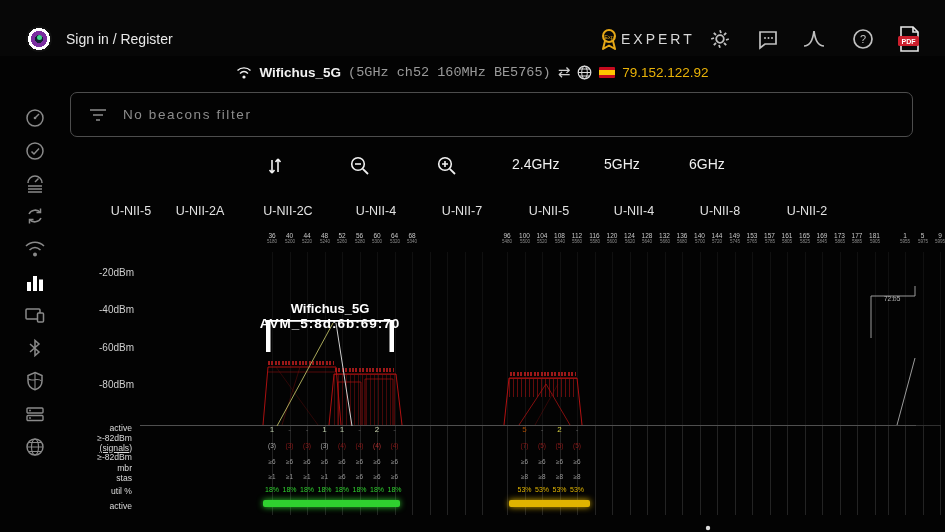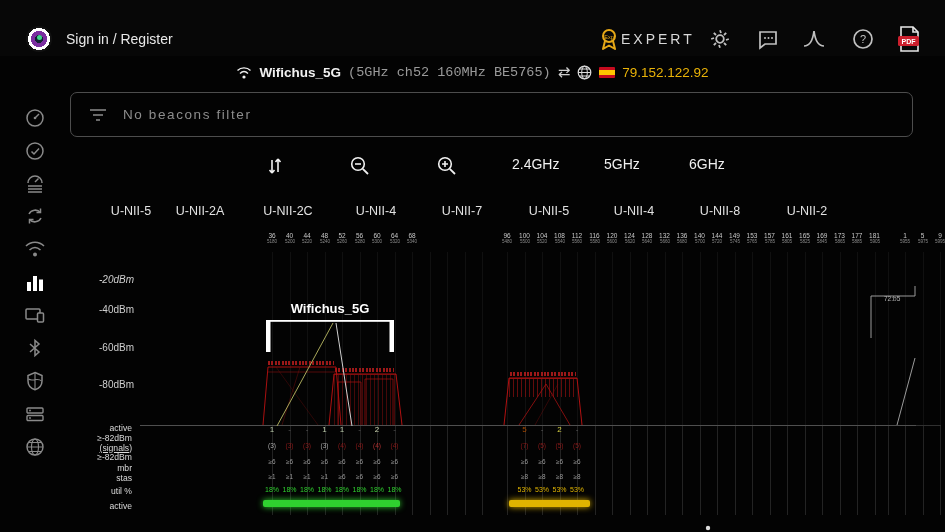--- a/index.html
+++ b/index.html
@@ -245,21 +245,21 @@
   <div class="unii" style="left:89px;">U-NII-5</div>
   <div class="unii" style="left:158px;">U-NII-2A</div>
   <div class="unii" style="left:246px;">U-NII-2C</div>
   <div class="unii" style="left:334px;">U-NII-4</div>
   <div class="unii" style="left:420px;">U-NII-7</div>
   <div class="unii" style="left:507px;">U-NII-5</div>
   <div class="unii" style="left:592px;">U-NII-4</div>
   <div class="unii" style="left:678px;">U-NII-8</div>
   <div class="unii" style="left:765px;">U-NII-2</div>
 
-  <div class="ylab" style="top:274px;font-style:italic;">-20dBm</div>
+  <div class="ylab" style="top:267px;">-20dBm</div>
   <div class="ylab" style="top:304px;">-40dBm</div>
   <div class="ylab" style="top:342px;">-60dBm</div>
   <div class="ylab" style="top:379px;">-80dBm</div>
 
   <div id="gen">
       <div class="tick" style="left:263px;top:232px;">
         <span class="c">36</span>
         <span class="f">5180</span>
       </div>
       <div class="tick" style="left:280.5px;top:232px;">
@@ -578,16 +578,17 @@
     </g>
 
     <path d="M871 338 V296 H915 V286" fill="none" stroke="#9a9a9a" stroke-width="1"></path>
     <path d="M897 425 L915 358" stroke="#9a9a9a" stroke-width="1"></path>
 
     <circle cx="708" cy="528" r="2.2" fill="#ddd"></circle>
   </svg>
 
   <div id="hlbl">
     <div class="l1">Wifichus_5G</div>
+    <div class="l2">AVM_5:8d:6b:69:70</div>
   </div>
   <div id="partlbl">72:b5</div>
 
 </div>
 
 </body></html>

